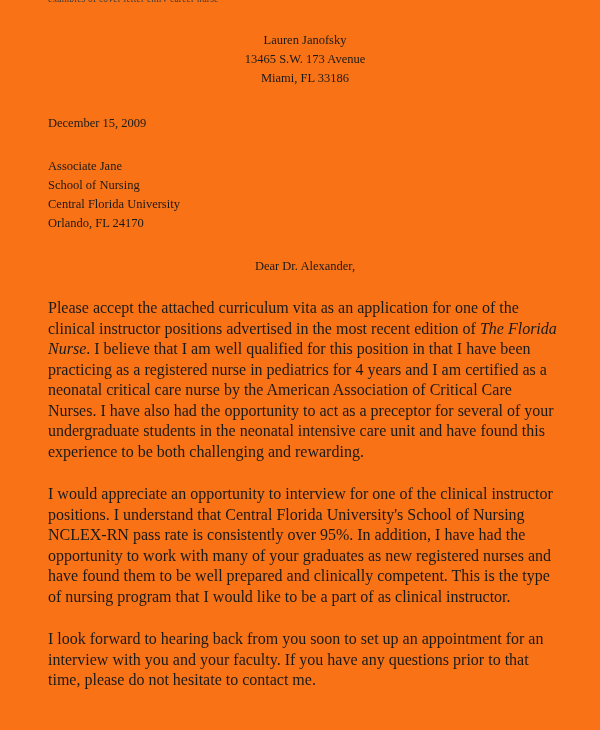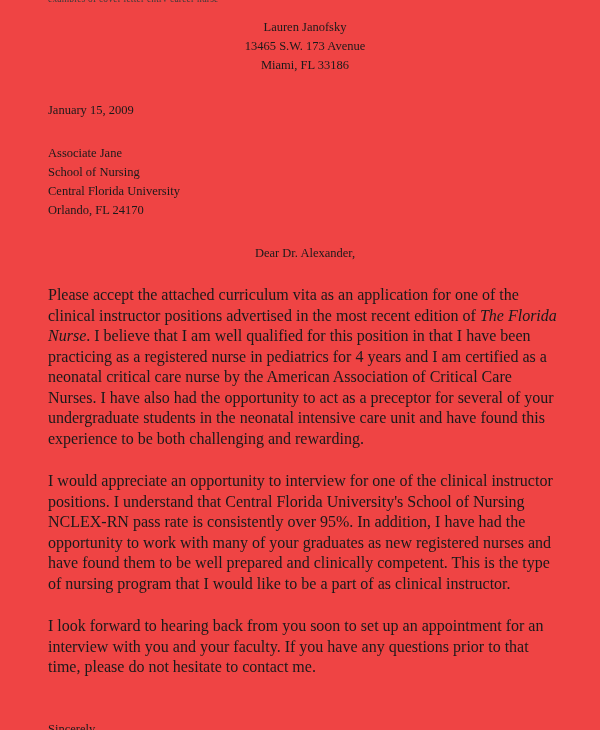--- a/index.html
+++ b/index.html
@@ -11,23 +11,23 @@
     height: 730px;
     background: #ffffff;
     font-family: "Liberation Serif", serif;
     color: #1a1a1a;
     overflow: hidden;
   }
   .page {
     position: relative;
     width: 600px;
     height: 730px;
-    background: #ef4444;
+    background: #f97316;
     box-sizing: border-box;
-    padding: 4px 38px 0 48px;
+    padding: 17px 38px 0 48px;
   }
   .cut-heading {
     position: absolute;
     top: -6px;
     left: 48px;
     font-size: 9.5px;
     color: #3a3a3a;
     letter-spacing: 0.2px;
     white-space: nowrap;
     overflow: hidden;
@@ -82,21 +82,21 @@
 <div class="page">
 
   <div class="cut-heading">examples of cover letter entry career nurse</div>
 
   <div class="letterhead">
     <div>Lauren Janofsky</div>
     <div>13465 S.W. 173 Avenue</div>
     <div>Miami, FL 33186</div>
   </div>
 
-  <div class="block date">January 15, 2009</div>
+  <div class="block date">December 15, 2009</div>
 
   <div class="block recipient">
     <div>Associate Jane</div>
     <div>School of Nursing</div>
     <div>Central Florida University</div>
     <div>Orlando, FL 24170</div>
   </div>
 
   <div class="block salutation">Dear Dr. Alexander,</div>
 

